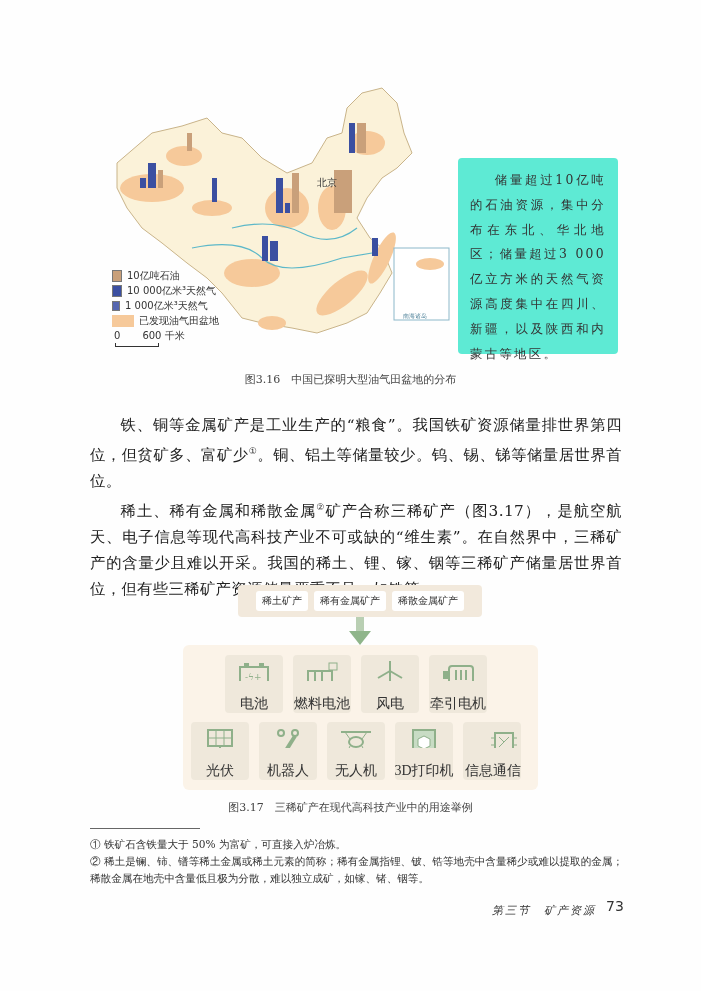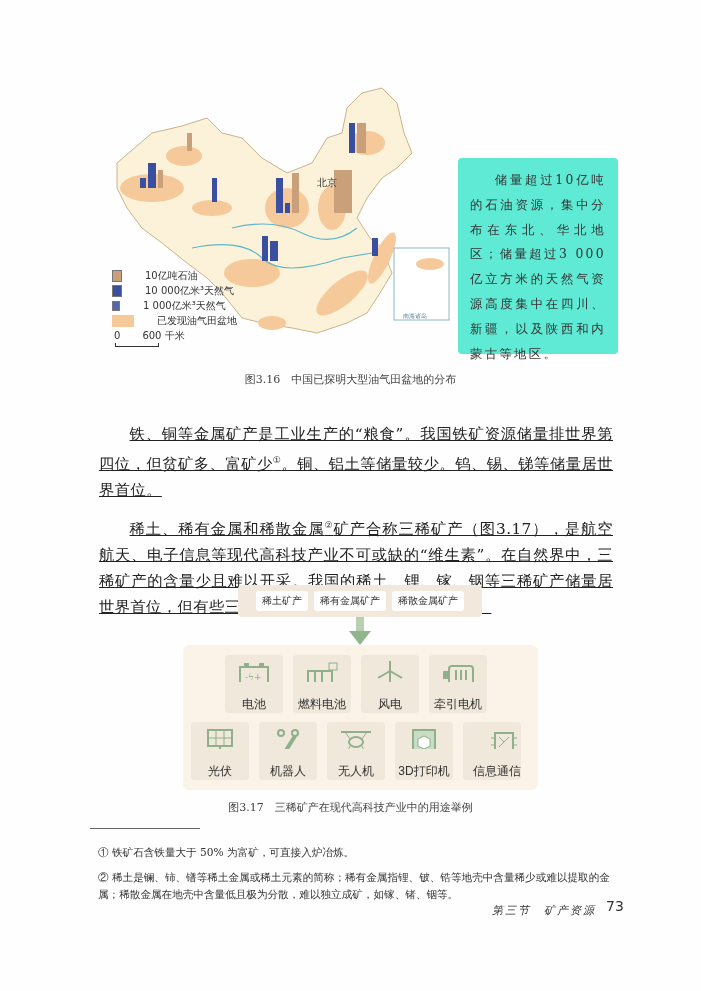--- a/index.html
+++ b/index.html
@@ -1,47 +1,47 @@
 <!DOCTYPE html>
 <html><head>
 <meta charset="utf-8">
 <style>
   html,body{margin:0;padding:0;background:#fefefe;}
   body{width:701px;height:991px;position:relative;overflow:hidden;font-family:"DejaVu Serif","Liberation Serif",serif;color:#2a2a2a;}
   .abs{position:absolute;}
   
   #map{left:112px;top:78px;width:350px;height:285px;}
   .legend{left:112px;top:268px;font-family:"DejaVu Sans","Liberation Sans",sans-serif;font-size:10px;color:#333;line-height:15px;}
-  .legend .row{display:flex;align-items:center;gap:23px;white-space:nowrap;}
+  .legend .row{display:flex;align-items:center;gap:5px;white-space:nowrap;}
   .sw{display:inline-block;width:8px;height:10px;border:1px solid #777;}
   .sw.oil{background:#c9a07a;}
   .sw.gas{background:#3b4fa1;}
   .sw.gas2{background:#5566b0;width:6px;height:8px;}
   .sw.basin{background:#f6c99a;width:22px;height:12px;border:none;}
   .scalebar{font-size:10px;}
   
   #note{left:458px;top:158px;width:160px;height:196px;background:#5eead4;border-radius:4px;}
   #note p{margin:0;padding:10px 12px 0 12px;font-size:12.4px;line-height:24.8px;letter-spacing:2.3px;text-align:justify;color:#333;text-indent:2em;}
   .cap{font-family:"DejaVu Serif","Liberation Serif",serif;font-size:11px;color:#444;text-align:center;}
   #cap1{left:0;width:701px;top:372px;}
   #body{left:90px;top:412px;width:532px;font-size:15.3px;line-height:26px;letter-spacing:0.4px;color:#222;}
-  #body p{margin:9px;text-indent:2em;text-align:justify;text-decoration:underline;}
+  #body p{margin:0;text-indent:2em;text-align:justify;}
   sup{font-size:9px;}
   
   #topbox{left:238px;top:585px;width:244px;height:32px;background:#f2e9dc;border-radius:4px;display:flex;align-items:center;justify-content:center;gap:6px;}
   .chip{background:#fff;border-radius:3px;padding:3px 6px;font-family:Liberation Mono, monospace;font-size:10px;color:#333;}
   #arrow{left:347px;top:617px;width:26px;height:30px;}
   #bigbox{left:183px;top:645px;width:355px;height:145px;background:#fbf3e8;border-radius:6px;}
   .tile{position:absolute;width:58px;height:58px;background:#efe8db;border-radius:4px;display:flex;flex-direction:column;align-items:center;justify-content:flex-start;}
   .tile svg{margin-top:6px;}
-  .tile .lbl{font-family:Liberation Sans, sans-serif;font-size:12px;color:#333;margin-top:14px;white-space:nowrap;}
+  .tile .lbl{font-family:Liberation Serif, serif;font-size:14px;color:#333;margin-top:14px;white-space:nowrap;}
   #cap2{left:0;width:701px;top:800px;}
   #fnline{left:90px;top:828px;width:110px;border-top:1px solid #666;}
   #fn{left:90px;top:836px;width:540px;font-size:10.6px;line-height:17px;color:#333;}
-  #fn p{margin:8px;}
+  #fn p{margin:0;}
   #footer{left:492px;top:903px;font-size:11px;color:#333;letter-spacing:2px;font-style:italic;}
   #pagenum{left:606px;top:898px;font-family:"DejaVu Sans","Liberation Sans",sans-serif;font-size:14px;color:#333;}
 </style>
 </head>
 <body>
 
 <div id="map" class="abs">
   <svg width="350" height="285" viewBox="0 0 350 285">
     <path d="M5,85 L40,55 L70,48 L95,40 L110,55 L130,60 L150,80 L175,95 L200,85 L215,60 L230,55 L235,30 L250,15 L270,10 L285,25 L292,55 L300,75 L285,90 L270,100 L255,120 L245,140 L258,160 L270,170 L280,195 L268,215 L255,235 L235,245 L205,255 L180,250 L150,245 L130,240 L110,215 L95,200 L75,185 L50,165 L30,150 L15,130 L5,110 Z" fill="#fbf2d9" stroke="#c9b48a" stroke-width="1"></path>
     <g fill="#f6c99a">

